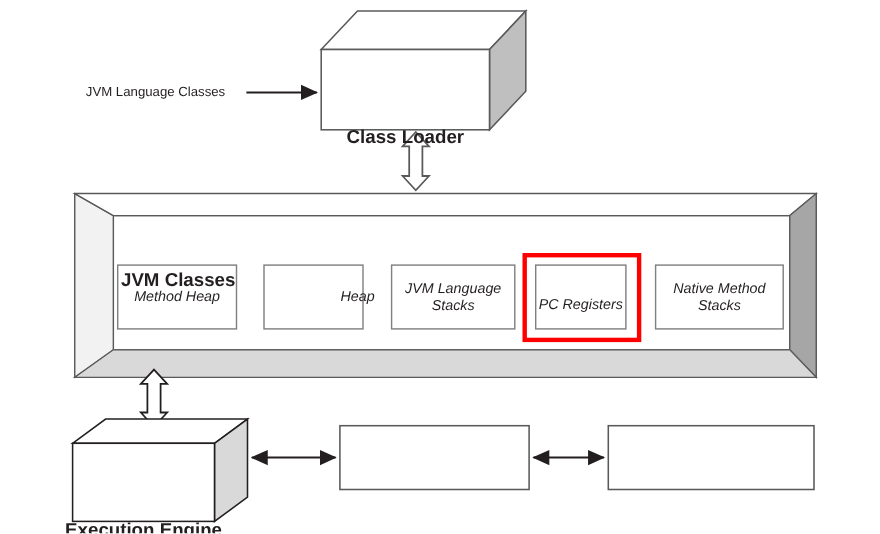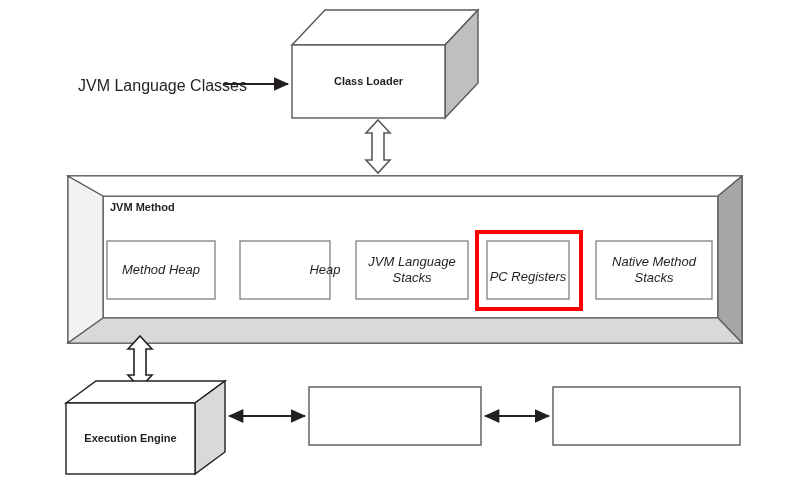--- a/index.html
+++ b/index.html
@@ -26,28 +26,29 @@
   }
   .lbl {
     position: absolute;
     white-space: pre;
     color: #231f20;
     text-align: center;
     line-height: 1.25;
   }
   .lbl-bold {
     font-weight: bold;
-    font-size: 11px;
+    font-size: 17px;
+    margin-top: 43px;
   }
   .lbl-italic {
     font-style: italic;
     font-size: 13px;
   }
   .lbl-plain {
-    font-size: 16px;
+    font-size: 12px;
   }
   .center-box {
     display: flex;
     align-items: center;
     justify-content: center;
   }
 </style>
 </head>
 <body>
 
@@ -129,21 +130,21 @@
 
     <g>
       <line x1="485" y1="416" x2="549" y2="416" stroke="#231f20" stroke-width="1.8" marker-start="url(#arrTail)" marker-end="url(#arrHead)"></line>
     </g>
   </svg>
 
   <div class="lbl lbl-plain" style="left:78px; top:76px; width:150px; text-align:left;">JVM Language Classes</div>
 
   <div class="lbl lbl-bold center-box" style="left:292px; top:45px; width:153px; height:73px;">Class Loader</div>
 
-  <div class="lbl lbl-bold" style="left:110px; top:201px; width:200px; text-align:left;">JVM Method</div>
+  <div class="lbl lbl-bold" style="left:110px; top:201px; width:200px; text-align:left;">JVM Classes</div>
 
   <div class="lbl lbl-italic center-box" style="left:107px; top:241px; width:108px; height:58px;">Method Heap</div>
 
   <div class="lbl lbl-italic center-box" style="left:240px; top:241px; width:90px; height:58px;padding-left:40px;">Heap</div>
 
   <div class="lbl lbl-italic center-box" style="left:356px; top:241px; width:112px; height:58px;text-align:center;">JVM Language
 Stacks</div>
 
   <div class="lbl lbl-italic center-box" style="left:487px; top:241px; width:82px; height:72px;">PC Registers</div>
 

